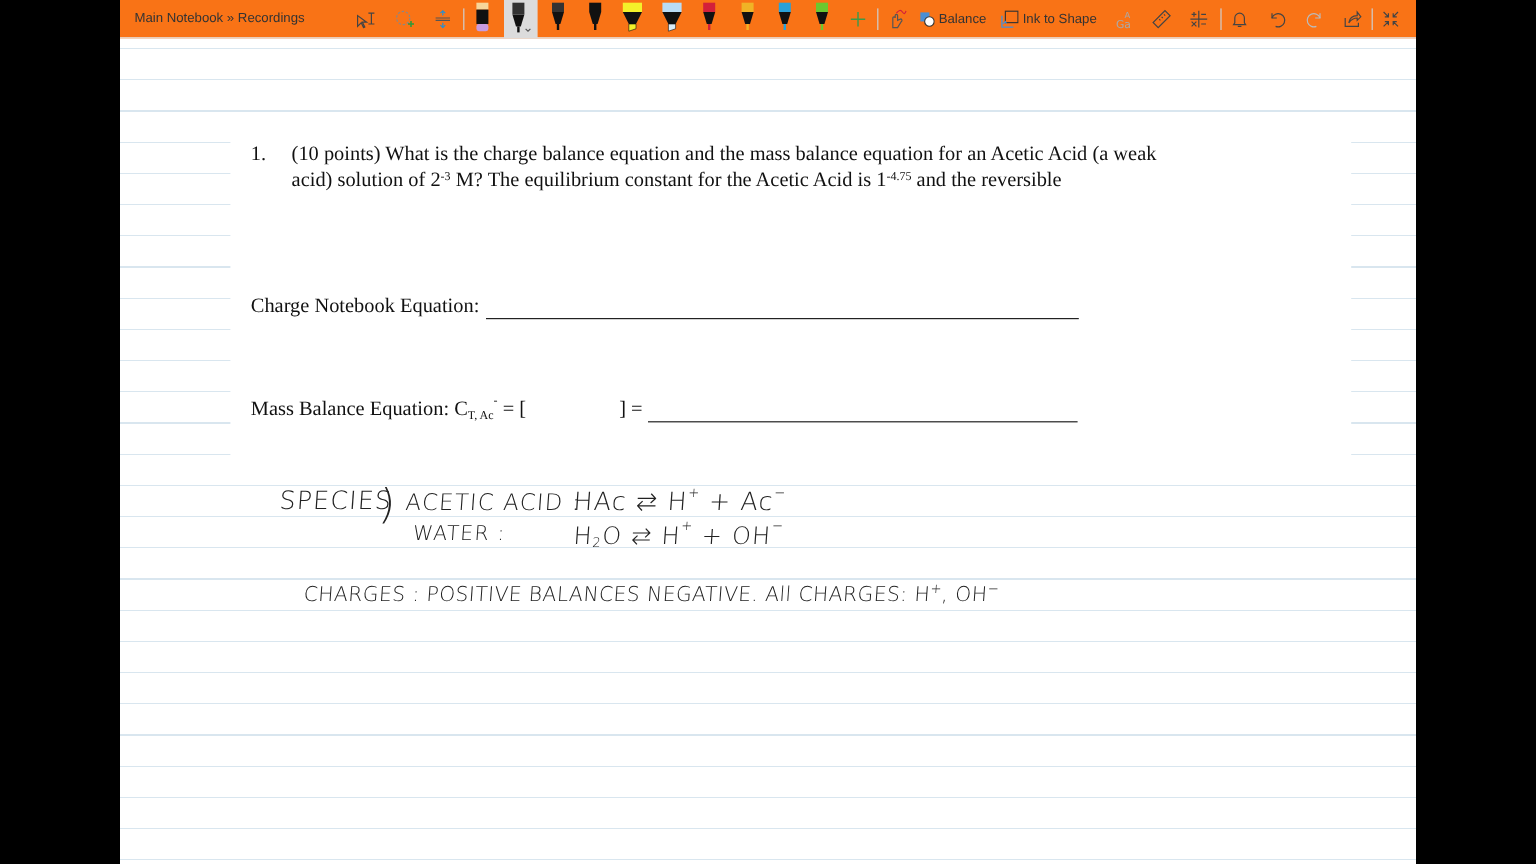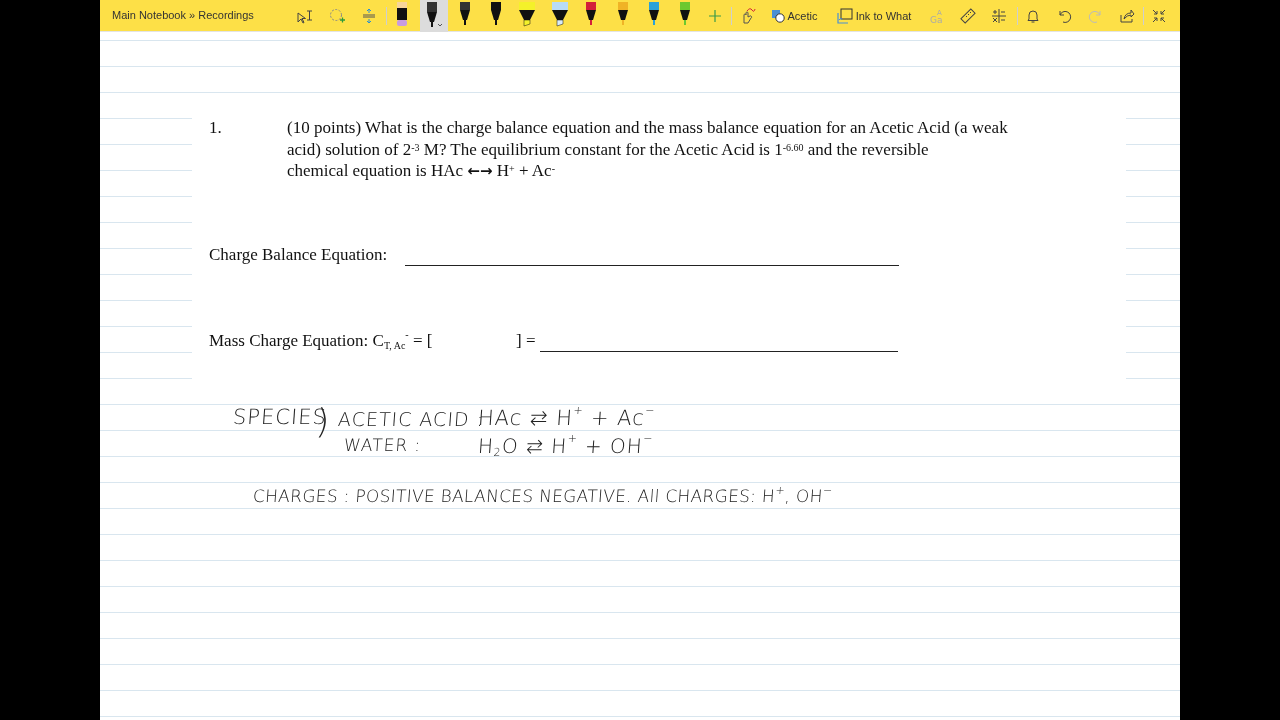--- a/index.html
+++ b/index.html
@@ -2,38 +2,38 @@
 <html><head>
 <meta charset="utf-8">
 <style>
   * { box-sizing: border-box; margin: 0; padding: 0; }
   html, body { width: 1280px; height: 720px; overflow: hidden; background: #000; }
   body { position: relative; font-family: "Liberation Sans", sans-serif; }
 
   .app { position: absolute; left: 100px; top: 0; width: 1080px; height: 720px; background: #fff; overflow: hidden; }
 
   
-  .toolbar { position: absolute; left: 0; top: 0; width: 1080px; height: 32px; background: #fde047; border-bottom: 1px solid #e4e4e4; }
+  .toolbar { position: absolute; left: 0; top: 0; width: 1080px; height: 32px; background: #f97316; border-bottom: 1px solid #e4e4e4; }
   .breadcrumb { position: absolute; left: 12px; top: 9px; font-size: 11px; color: #333; white-space: nowrap; }
   .tb { position: absolute; top: 0; height: 32px; display: flex; align-items: center; justify-content: center; }
   .tb svg { display: block; }
   .tb-sep { position: absolute; top: 7px; width: 1px; height: 18px; background: #cfcfcf; }
   .tb-label { font-size: 11px; color: #333; margin-left: 3px; white-space: nowrap; }
   .pen-active { background: #dcdcdc; }
 
   
   .page { position: absolute; left: 0; top: 33px; width: 1080px; height: 687px; background: #fff;
     background-image: repeating-linear-gradient(to bottom, transparent 0px, transparent 7px, #d9e6ef 7px, #d9e6ef 8px, transparent 8px, transparent 26px); }
 
   .doc-image { position: absolute; left: 92px; top: 67px; width: 934px; height: 280px; background: #fff; }
   .serif { font-family: "Liberation Serif", serif; color: #111; }
 
   .q { position: absolute; left: 109px; top: 84px; width: 820px; font-size: 17px; line-height: 21.5px; }
   .q-num { position: absolute; left: 0; top: 0; }
-  .q-text { position: absolute; left: 34px; top: 0; width: 790px; margin-left: 44px; }
+  .q-text { position: absolute; left: 34px; top: 0; width: 790px; }
   sup { font-size: 10px; vertical-align: top; position: relative; top: -2px; }
   sub { font-size: 10px; vertical-align: baseline; position: relative; top: 3px; }
 
   .line-label { position: absolute; font-size: 17px; white-space: nowrap; }
   .blank { position: absolute; height: 1px; background: #222; }
 
   
   .hw { position: absolute; font-family: "DejaVu Sans", sans-serif; color: #222; font-size: 19px; letter-spacing: 1px; white-space: nowrap; font-weight: 300; transform: skewX(-4deg); }
   .hw sup, .hw sub { font-size: 11px; }
 </style>
@@ -147,29 +147,29 @@
           <path d="M6 16 V8 a1 1 0 0 1 2 0 V6 a1 1 0 0 1 2 0 V10 l2 -1 a1 1 0 0 1 1 2 L10 16 Z" fill="none" stroke="#555" stroke-width="1"></path>
           <path d="M9 4 Q12 0 14 3 T17 2" stroke="#d3203a" fill="none" stroke-width="1"></path>
         </svg>
     </div>
 
     <div class="tb" style="left:666px;width:56px;">
       <svg width="14" height="14" viewBox="0 0 14 14">
           <rect x="1" y="1" width="8" height="8" fill="#4a8fd4"></rect>
           <circle cx="9" cy="9" r="4.2" fill="#fff" stroke="#333" stroke-width="1"></circle>
         </svg>
-      <span class="tb-label">Acetic</span>
+      <span class="tb-label">Balance</span>
     </div>
     <div class="tb" style="left:734px;width:80px;">
       <svg width="16" height="16" viewBox="0 0 16 16">
           <rect x="4" y="1" width="11" height="10" fill="none" stroke="#333" stroke-width="1"></rect>
           <path d="M1 5 V15 H11" fill="none" stroke="#4a8fd4" stroke-width="1.2"></path>
           <path d="M2 12 l2 -2 l1 2" stroke="#4a8fd4" fill="none" stroke-width="1"></path>
         </svg>
-      <span class="tb-label">Ink to What</span>
+      <span class="tb-label">Ink to Shape</span>
     </div>
     <div class="tb" style="left:826px;width:22px;">
       <svg width="16" height="16" viewBox="0 0 16 16">
           <text x="8" y="7" font-size="7" fill="#aaa" font-family="DejaVu Sans, sans-serif">A</text>
           <text x="1" y="15" font-size="9" fill="#aaa" font-family="DejaVu Sans, sans-serif">Ga</text>
         </svg>
     </div>
     <div class="tb" style="left:857px;width:22px;">
       <svg width="16" height="16" viewBox="0 0 16 16">
           <rect x="1" y="5" width="14" height="6" transform="rotate(-45 8 8)" fill="none" stroke="#444" stroke-width="1"></rect>
@@ -215,29 +215,28 @@
     </div>
   </div>
 
   <div class="page">
     <div class="doc-image"></div>
 
     <div class="q serif">
       <span class="q-num">1.</span>
       <div class="q-text">
         <div>(10 points) What is the charge balance equation and the mass balance equation for an Acetic Acid (a weak</div>
-        <div><span>acid) solution of 2</span><sup>-3</sup><span> M?  The equilibrium constant for the Acetic Acid is 1</span><sup>-6.60</sup><span> and the reversible</span></div>
-        <div><span>chemical equation is HAc </span><span style="font-family:'DejaVu Sans',sans-serif;font-size:15px;font-weight:bold;">←→</span><span> H</span><sup>+</sup><span> + Ac</span><sup>-</sup></div>
+        <div><span>acid) solution of 2</span><sup>-3</sup><span> M?  The equilibrium constant for the Acetic Acid is 1</span><sup>-4.75</sup><span> and the reversible</span></div>
       </div>
     </div>
 
-    <span class="line-label serif" style="left:109px;top:212px;">Charge Balance Equation:</span>
+    <span class="line-label serif" style="left:109px;top:212px;">Charge Notebook Equation:</span>
     <div class="blank" style="left:305px;top:232px;width:494px;"></div>
 
-    <span class="line-label serif" style="left:109px;top:298px;"><span>Mass Charge Equation: C</span><sub>T, Ac</sub><sup>-</sup><span> = [</span></span>
+    <span class="line-label serif" style="left:109px;top:298px;"><span>Mass Balance Equation: C</span><sub>T, Ac</sub><sup>-</sup><span> = [</span></span>
     <span class="line-label serif" style="left:416px;top:298px;">] =</span>
     <div class="blank" style="left:440px;top:318px;width:358px;"></div>
 
     <span class="hw" style="left:133px;top:372px;font-size:21px;">SPECIES</span>
     <span class="hw" style="left:216px;top:368px;font-size:34px;font-weight:200;">)</span>
     <span class="hw" style="left:238px;top:375px;">ACETIC ACID :</span>
     <span class="hw" style="left:378px;top:373px;font-size:21px;"><span>HAc ⇄ H</span><sup>+</sup><span> + Ac</span><sup>−</sup></span>
     <span class="hw" style="left:244px;top:402px;font-size:17px;">WATER   :</span>
     <span class="hw" style="left:378px;top:401px;font-size:20px;"><span>H</span><sub>2</sub><span>O ⇄ H</span><sup>+</sup><span> + OH</span><sup>−</sup></span>
 

